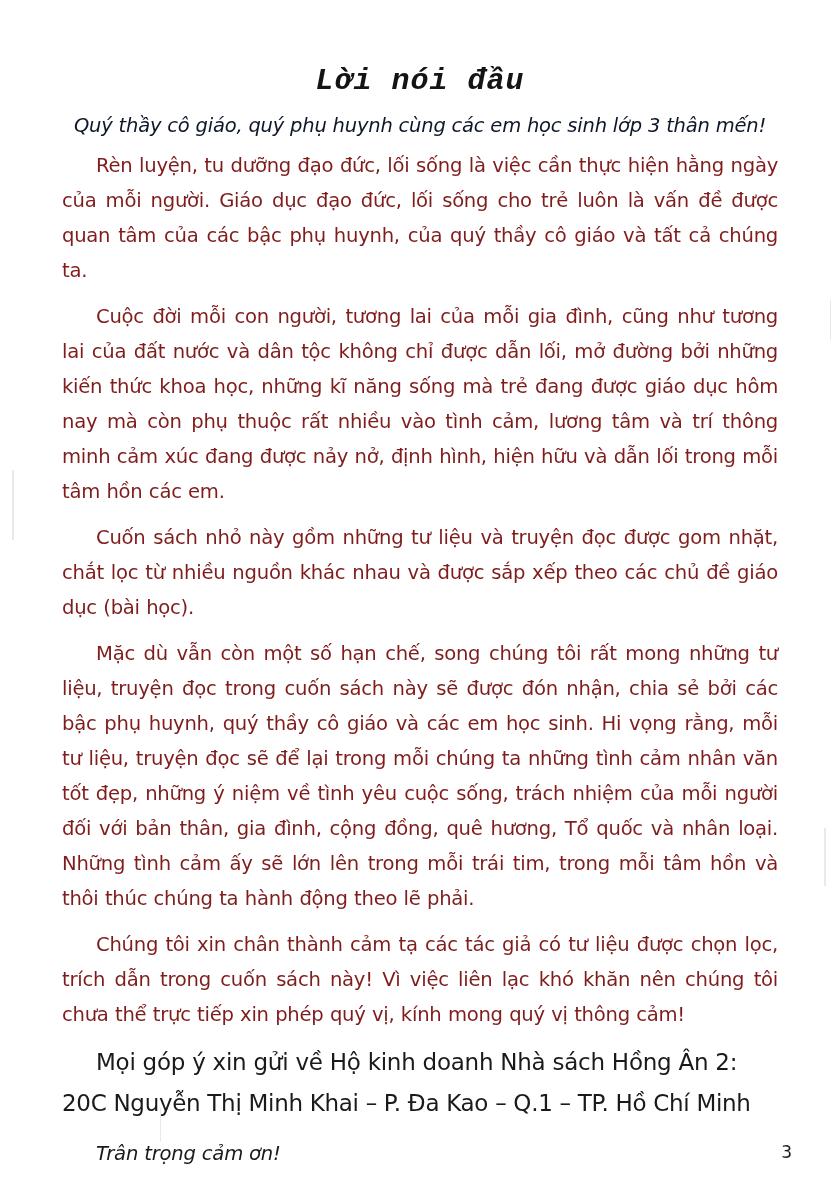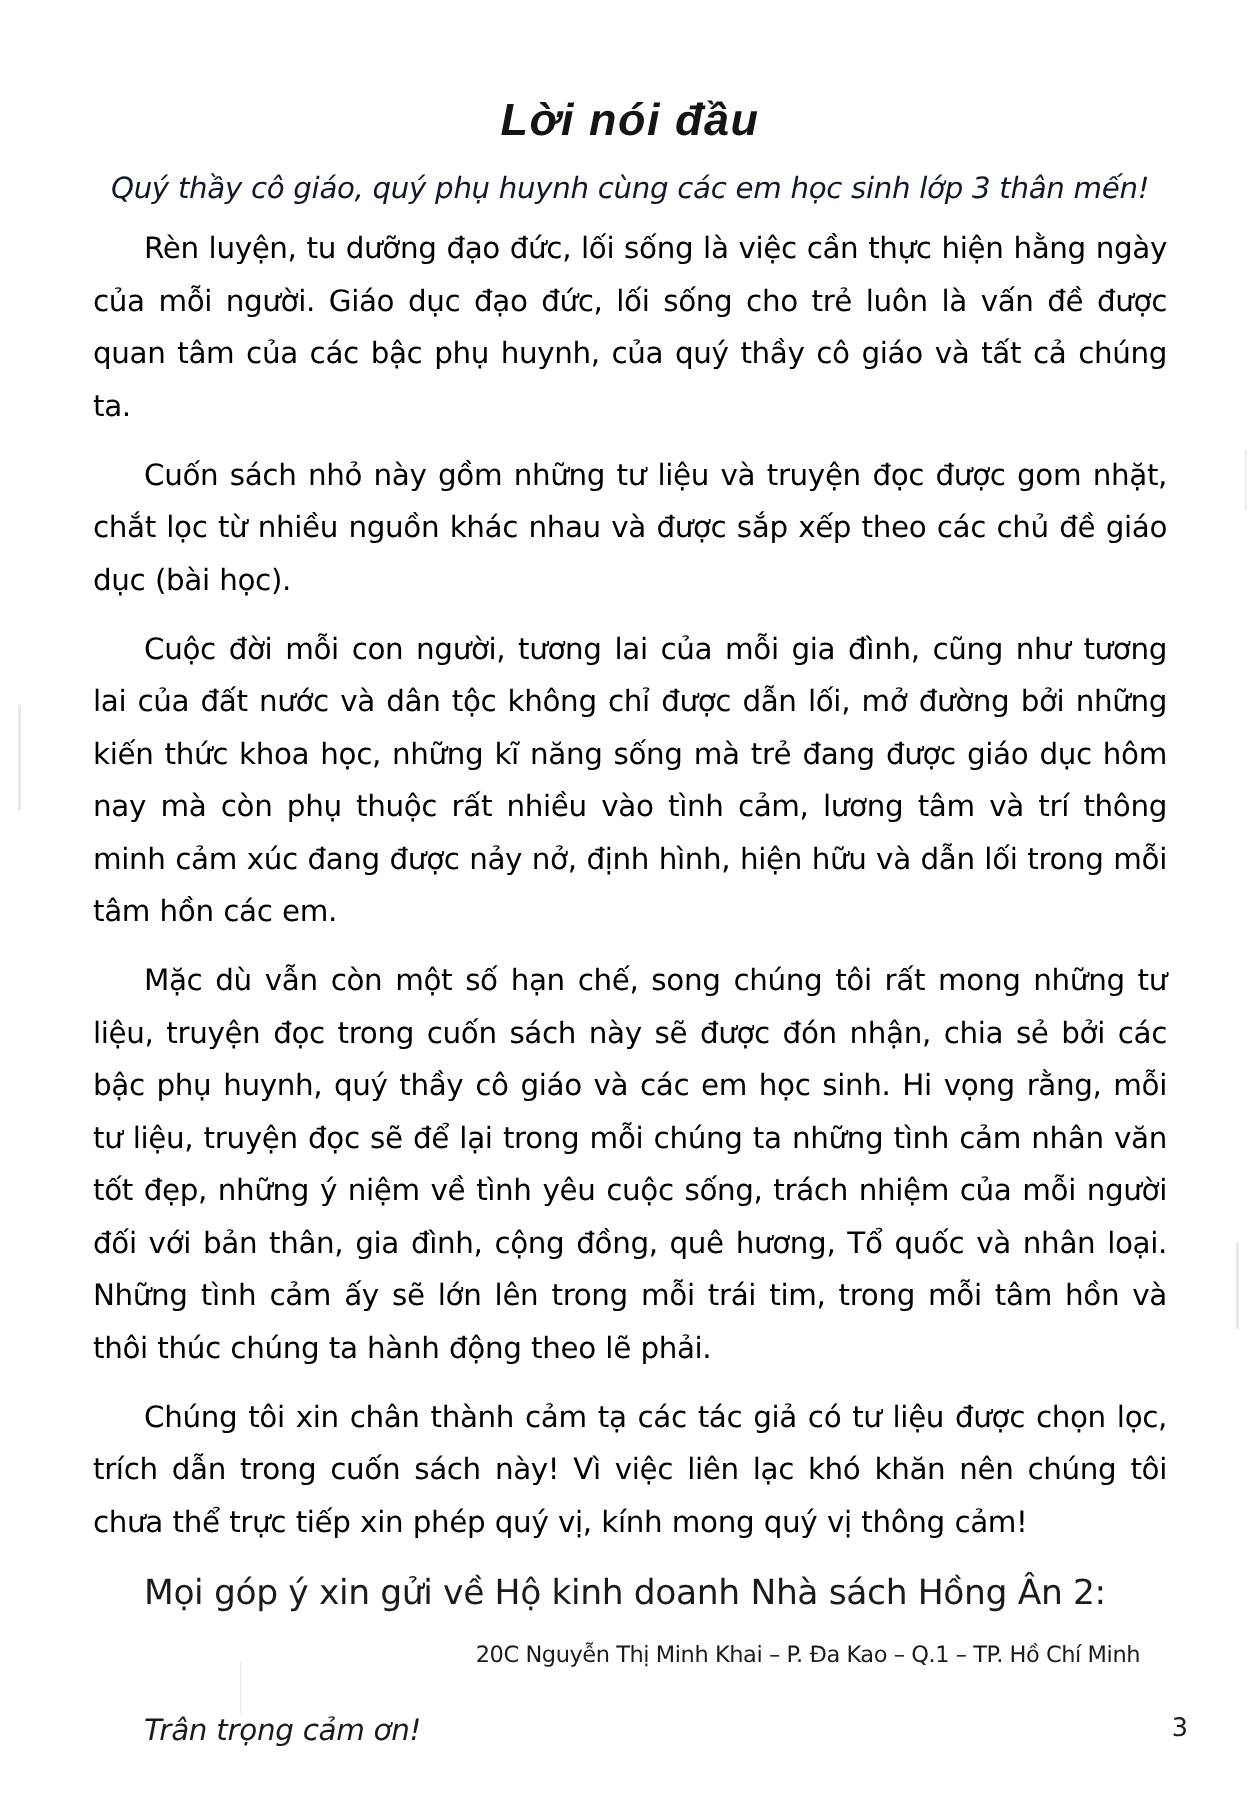--- a/index.html
+++ b/index.html
@@ -19,21 +19,21 @@
     position: absolute;
     left: 0;
     top: 0;
     width: 840px;
     height: 1200px;
     box-sizing: border-box;
     padding: 46px 62px 30px 62px;
   }
   .title {
     text-align: center;
-    font-family: Liberation Sans, sans-serif;
+    font-family: Liberation Mono, monospace;
     font-style: italic;
     font-weight: 700;
     font-size: 30px;
     letter-spacing: 1px;
     color: #141414;
     margin: 18px 0 12px 0;
   }
   .salutation {
     font-style: italic;
     font-size: 19.5px;
@@ -43,35 +43,35 @@
     color: #0f172a;
   }
   p.body-par {
     font-size: 19.6px;
     line-height: 35px;
     text-align: justify;
     text-justify: inter-word;
     margin: 11px 0 0 0;
     text-indent: 34px;
     letter-spacing: -0.25px;
-    color: #000000;
+    color: #7f1d1d;
     word-spacing: 0.4px;
   }
   .contact-line {
     font-size: 23px;
     line-height: 34px;
     margin: 13px 0 0 0;
     text-indent: 34px;
     letter-spacing: -0.25px;
   }
   .address-line {
-    font-size: 15px;
+    font-size: 23px;
     line-height: 34px;
     margin: 7px 0 0 0;
-    text-align: right;
+    text-align: left;
     letter-spacing: -0.3px;
     padding-right: 18px;
   }
   .email-line {
     font-size: 19.6px;
     line-height: 34px;
     margin: 4px 0 0 0;
     text-align: center;
     letter-spacing: -0.3px;
     padding-right: 18px;
@@ -107,22 +107,22 @@
   <div class="edge-mark m1"></div>
   <div class="edge-mark m2"></div>
   <div class="edge-mark m3"></div>
   <div class="edge-mark m4"></div>
 
   <h1 class="title">Lời nói đầu</h1>
 
   <div class="salutation">Quý thầy cô giáo, quý phụ huynh cùng các em học sinh lớp 3 thân mến!</div>
 
   <p class="body-par">Rèn luyện, tu dưỡng đạo đức, lối sống là việc cần thực hiện hằng ngày của mỗi người. Giáo dục đạo đức, lối sống cho trẻ luôn là vấn đề được quan tâm của các bậc phụ huynh, của quý thầy cô giáo và tất cả chúng ta.</p>
+  <p class="body-par">Cuộc đời mỗi con người, tương lai của mỗi gia đình, cũng như tương lai của đất nước và dân tộc không chỉ được dẫn lối, mở đường bởi những kiến thức khoa học, những kĩ năng sống mà trẻ đang được giáo dục hôm nay mà còn phụ thuộc rất nhiều vào tình cảm, lương tâm và trí thông minh cảm xúc đang được nảy nở, định hình, hiện hữu và dẫn lối trong mỗi tâm hồn các em.</p>
   <p class="body-par">Cuốn sách nhỏ này gồm những tư liệu và truyện đọc được gom nhặt, chắt lọc từ nhiều nguồn khác nhau và được sắp xếp theo các chủ đề giáo dục (bài học).</p>
-  <p class="body-par">Cuộc đời mỗi con người, tương lai của mỗi gia đình, cũng như tương lai của đất nước và dân tộc không chỉ được dẫn lối, mở đường bởi những kiến thức khoa học, những kĩ năng sống mà trẻ đang được giáo dục hôm nay mà còn phụ thuộc rất nhiều vào tình cảm, lương tâm và trí thông minh cảm xúc đang được nảy nở, định hình, hiện hữu và dẫn lối trong mỗi tâm hồn các em.</p>
   <p class="body-par">Mặc dù vẫn còn một số hạn chế, song chúng tôi rất mong những tư liệu, truyện đọc trong cuốn sách này sẽ được đón nhận, chia sẻ bởi các bậc phụ huynh, quý thầy cô giáo và các em học sinh. Hi vọng rằng, mỗi tư liệu, truyện đọc sẽ để lại trong mỗi chúng ta những tình cảm nhân văn tốt đẹp, những ý niệm về tình yêu cuộc sống, trách nhiệm của mỗi người đối với bản thân, gia đình, cộng đồng, quê hương, Tổ quốc và nhân loại. Những tình cảm ấy sẽ lớn lên trong mỗi trái tim, trong mỗi tâm hồn và thôi thúc chúng ta hành động theo lẽ phải.</p>
   <p class="body-par">Chúng tôi xin chân thành cảm tạ các tác giả có tư liệu được chọn lọc, trích dẫn trong cuốn sách này! Vì việc liên lạc khó khăn nên chúng tôi chưa thể trực tiếp xin phép quý vị, kính mong quý vị thông cảm!</p>
 
   <div class="contact-line">Mọi góp ý xin gửi về Hộ kinh doanh Nhà sách Hồng Ân 2:</div>
   <div class="address-line">20C Nguyễn Thị Minh Khai – P. Đa Kao – Q.1 – TP. Hồ Chí Minh</div>
 
   <div class="thanks-line">Trân trọng cảm ơn!</div>
 
   <div class="page-number">3</div>
 </div>

